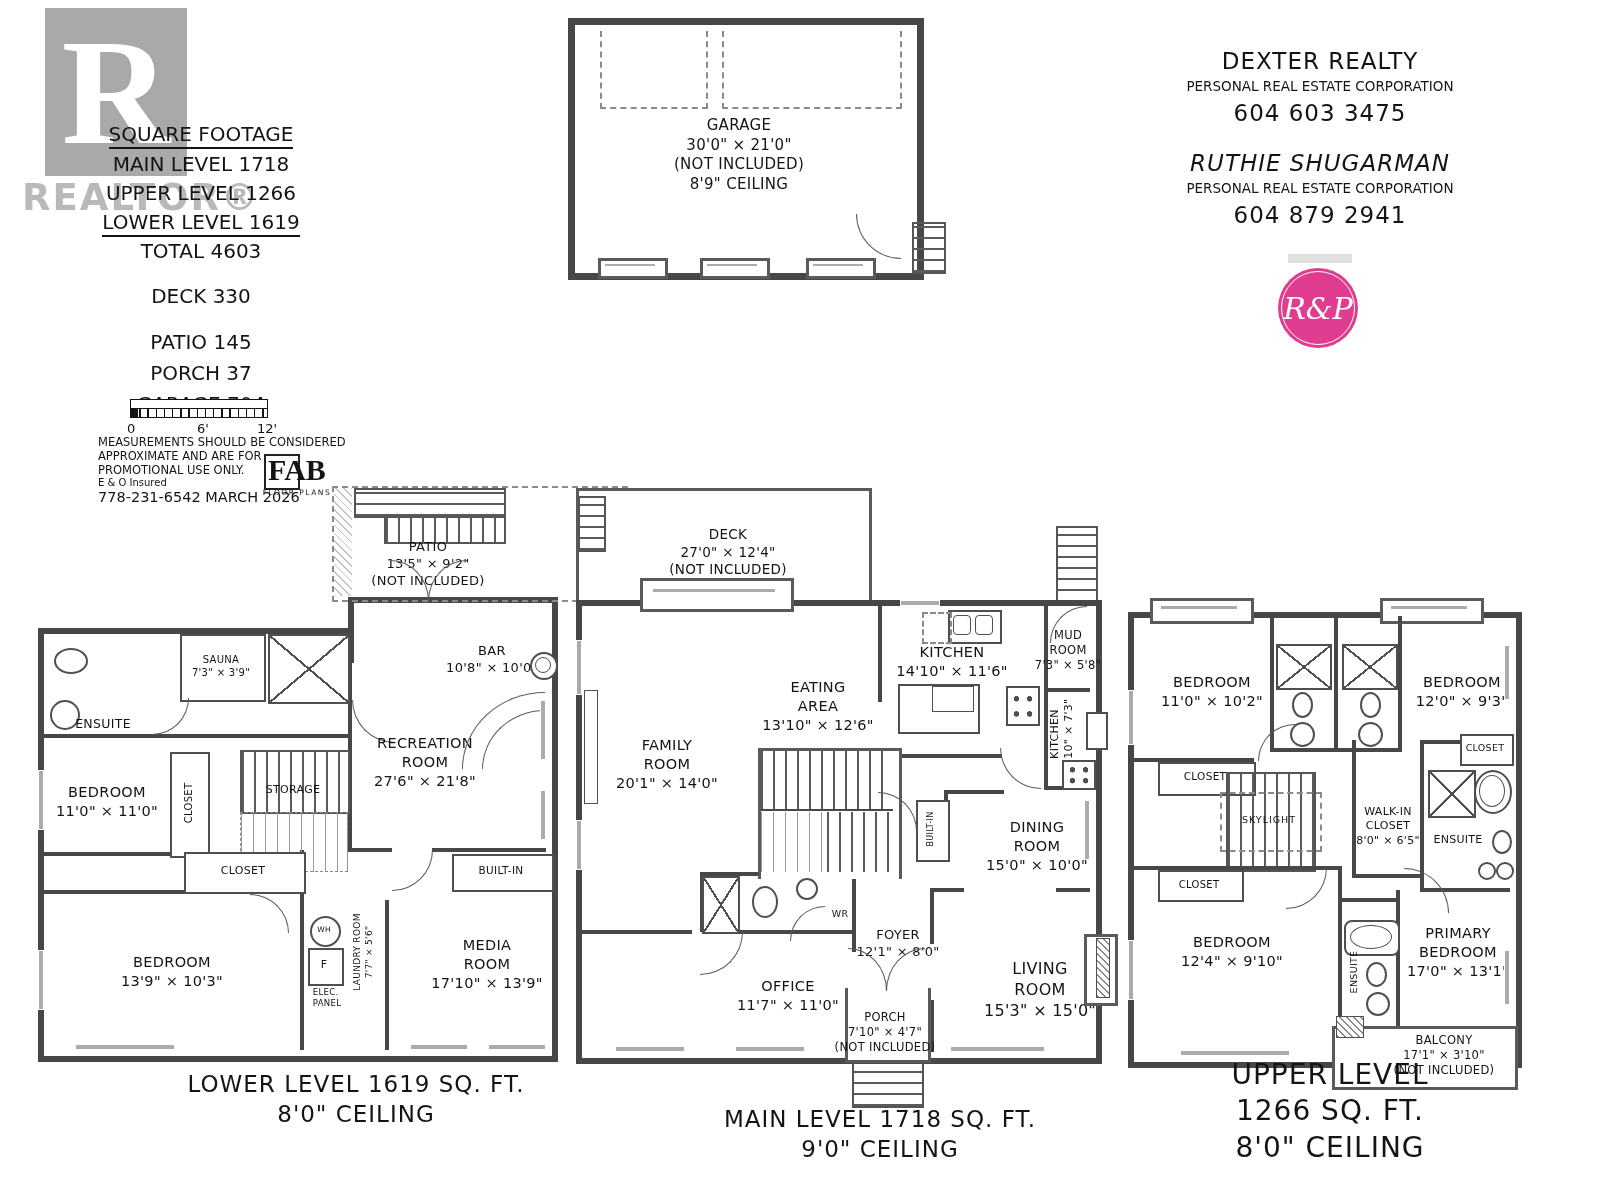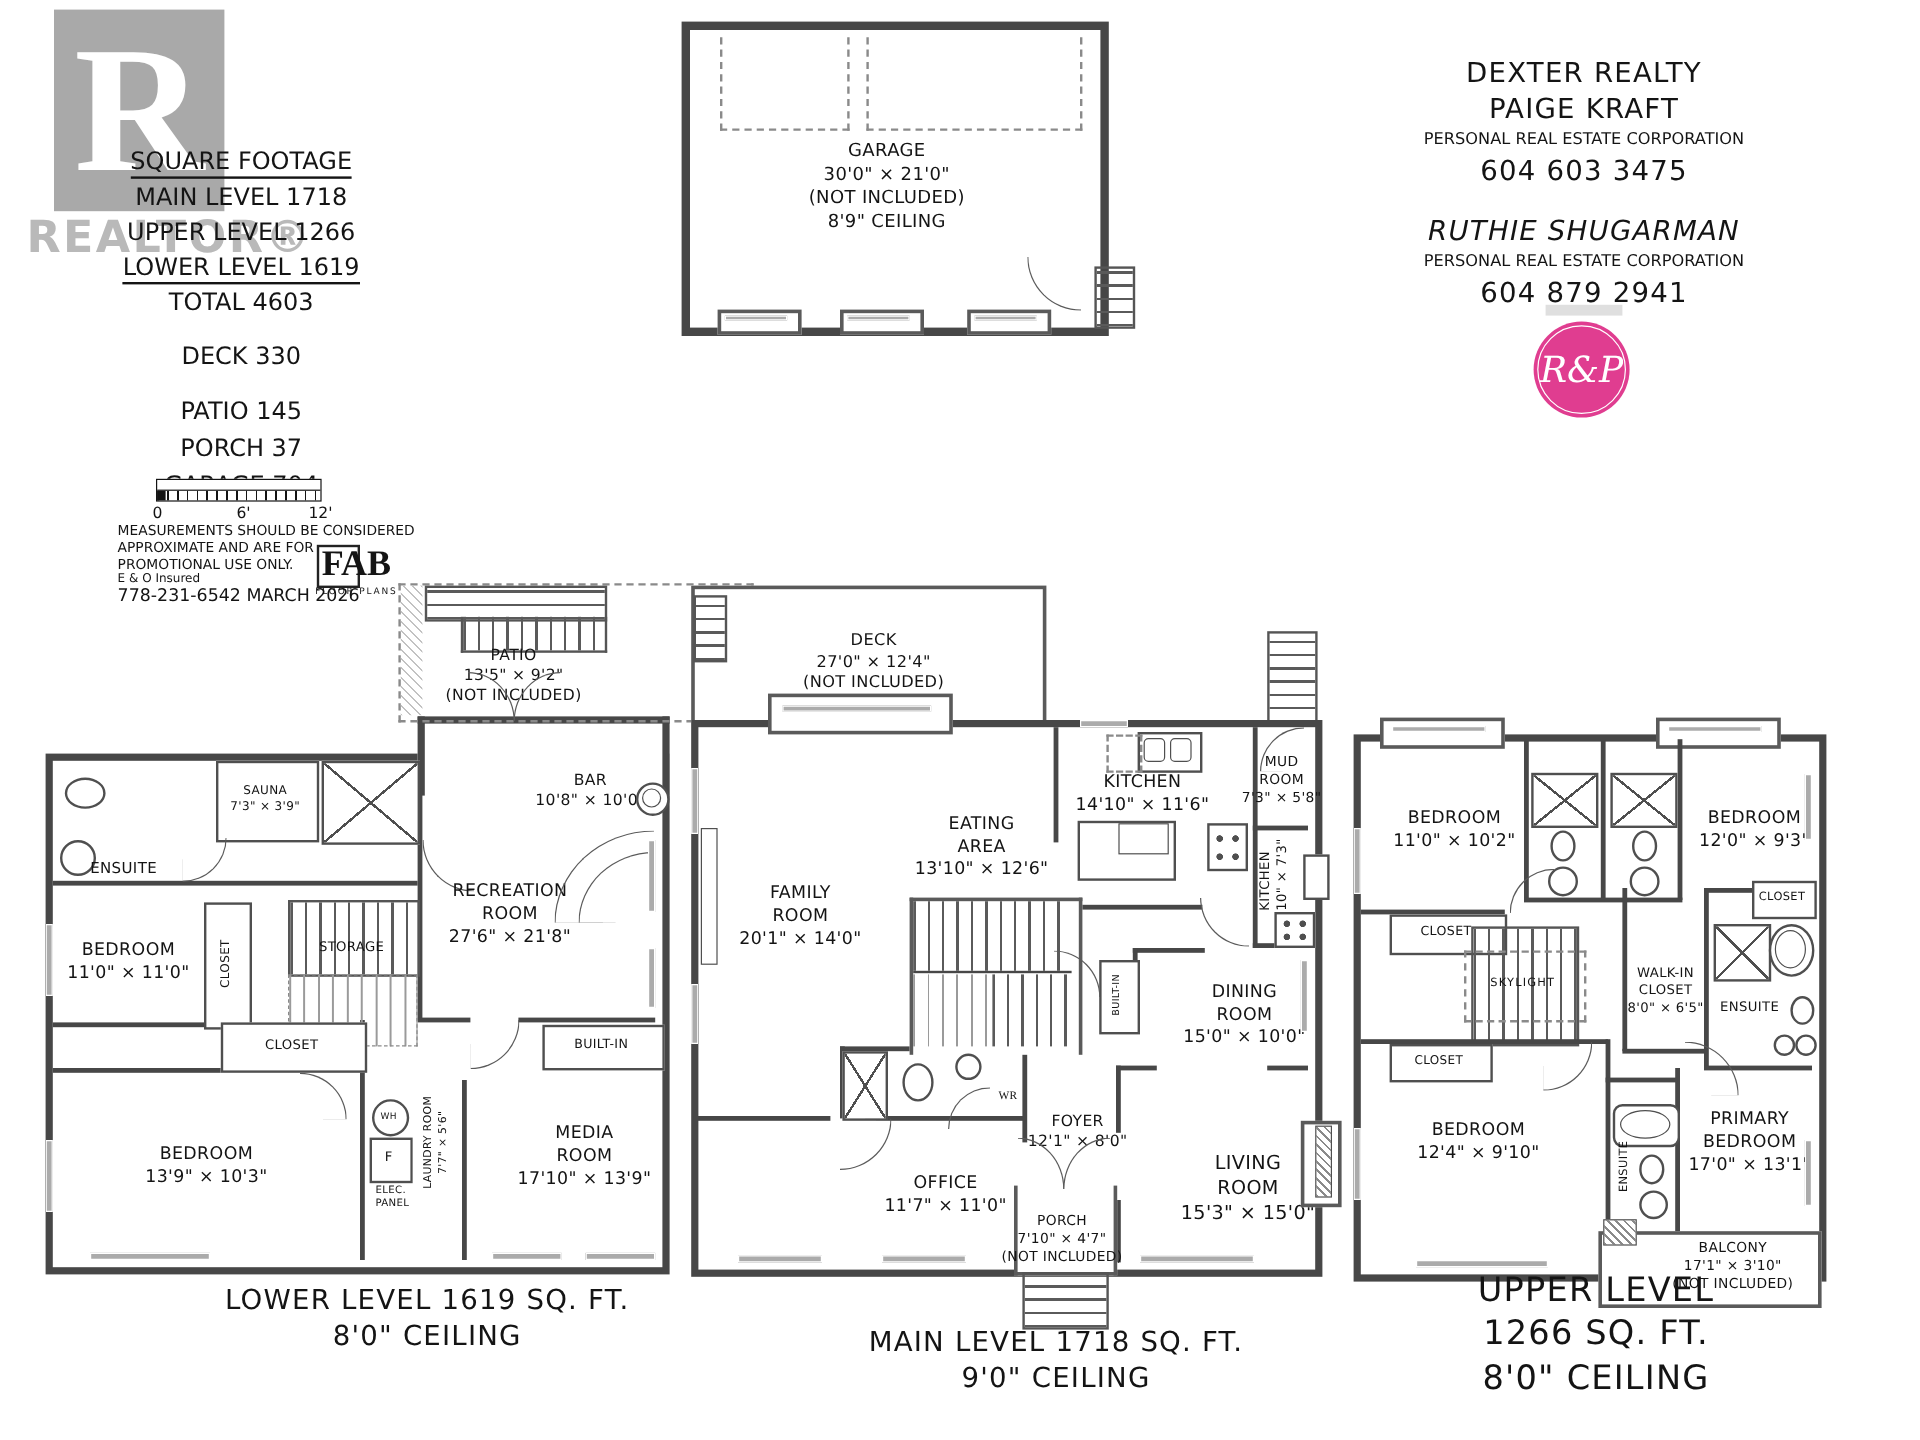--- a/index.html
+++ b/index.html
@@ -106,21 +106,20 @@
     <div style="font-size:14.5px;">778-231-6542  MARCH 2026</div>
   </div>
   <div class="fab">
     <div class="box"></div>
     <div class="word">FAB</div>
     <div class="sub">FLOOR PLANS</div>
   </div>
 
   <div class="abs ctr" style="left:1130px;top:48px;width:380px;">
     <div style="font-size:23px;letter-spacing:1px;">DEXTER REALTY</div>
-    <div style="font-size:23px;margin-top:4px;letter-spacing:1px;">PAIGE KRAFT</div>
     <div style="font-size:13.5px;margin-top:4px;">PERSONAL REAL ESTATE CORPORATION</div>
     <div style="font-size:23px;margin-top:6px;letter-spacing:1px;">604 603 3475</div>
     <div style="font-size:23px;margin-top:24px;letter-spacing:1px;font-style:italic;">RUTHIE SHUGARMAN</div>
     <div style="font-size:13.5px;margin-top:4px;">PERSONAL REAL ESTATE CORPORATION</div>
     <div style="font-size:23px;margin-top:6px;letter-spacing:1px;">604 879 2941</div>
   </div>
   <div class="abs" style="left:1288px;top:254px;width:64px;height:9px;background:#c9c9c9;opacity:.6;"></div>
   <div class="pinkcirc">
     <div class="pinkring"></div>
     <b>R&amp;P</b>
@@ -302,21 +301,21 @@
   <div class="lbl" style="left:1037px;top:846px;font-size:14.5px;">DINING
 ROOM
 15'0" × 10'0"</div>
   <div class="tn" style="left:916px;top:800px;width:30px;height:58px;"></div>
   <div class="lbl rot" style="left:931px;top:829px;font-size:8px;">BUILT-IN</div>
   <div class="arc-tr" style="left:878px;top:792px;width:38px;height:38px;"></div>
 
   <div class="xb" style="left:702px;top:876px;width:34px;height:54px;"></div>
   <div class="ov" style="left:752px;top:886px;width:22px;height:28px;"></div>
   <div class="ov" style="left:796px;top:878px;width:18px;height:18px;"></div>
-  <div class="lbl" style="left:840px;top:914px;font-size:9.5px;font-family:Liberation Serif, serif;">WR</div>
+  <div class="lbl" style="left:840px;top:914px;font-size:9.5px;">WR</div>
   <div class="arc-tl" style="left:790px;top:906px;width:34px;height:34px;"></div>
 
   <div class="lbl" style="left:898px;top:944px;font-size:13px;">FOYER
 12'1" × 8'0"</div>
   <div class="lbl" style="left:788px;top:996px;font-size:14.5px;">OFFICE
 11'7" × 11'0"</div>
   <div class="arc-br" style="left:700px;top:932px;width:42px;height:42px;"></div>
   <div class="lbl" style="left:1040px;top:990px;font-size:16px;">LIVING
 ROOM
 15'3" × 15'0"</div>

